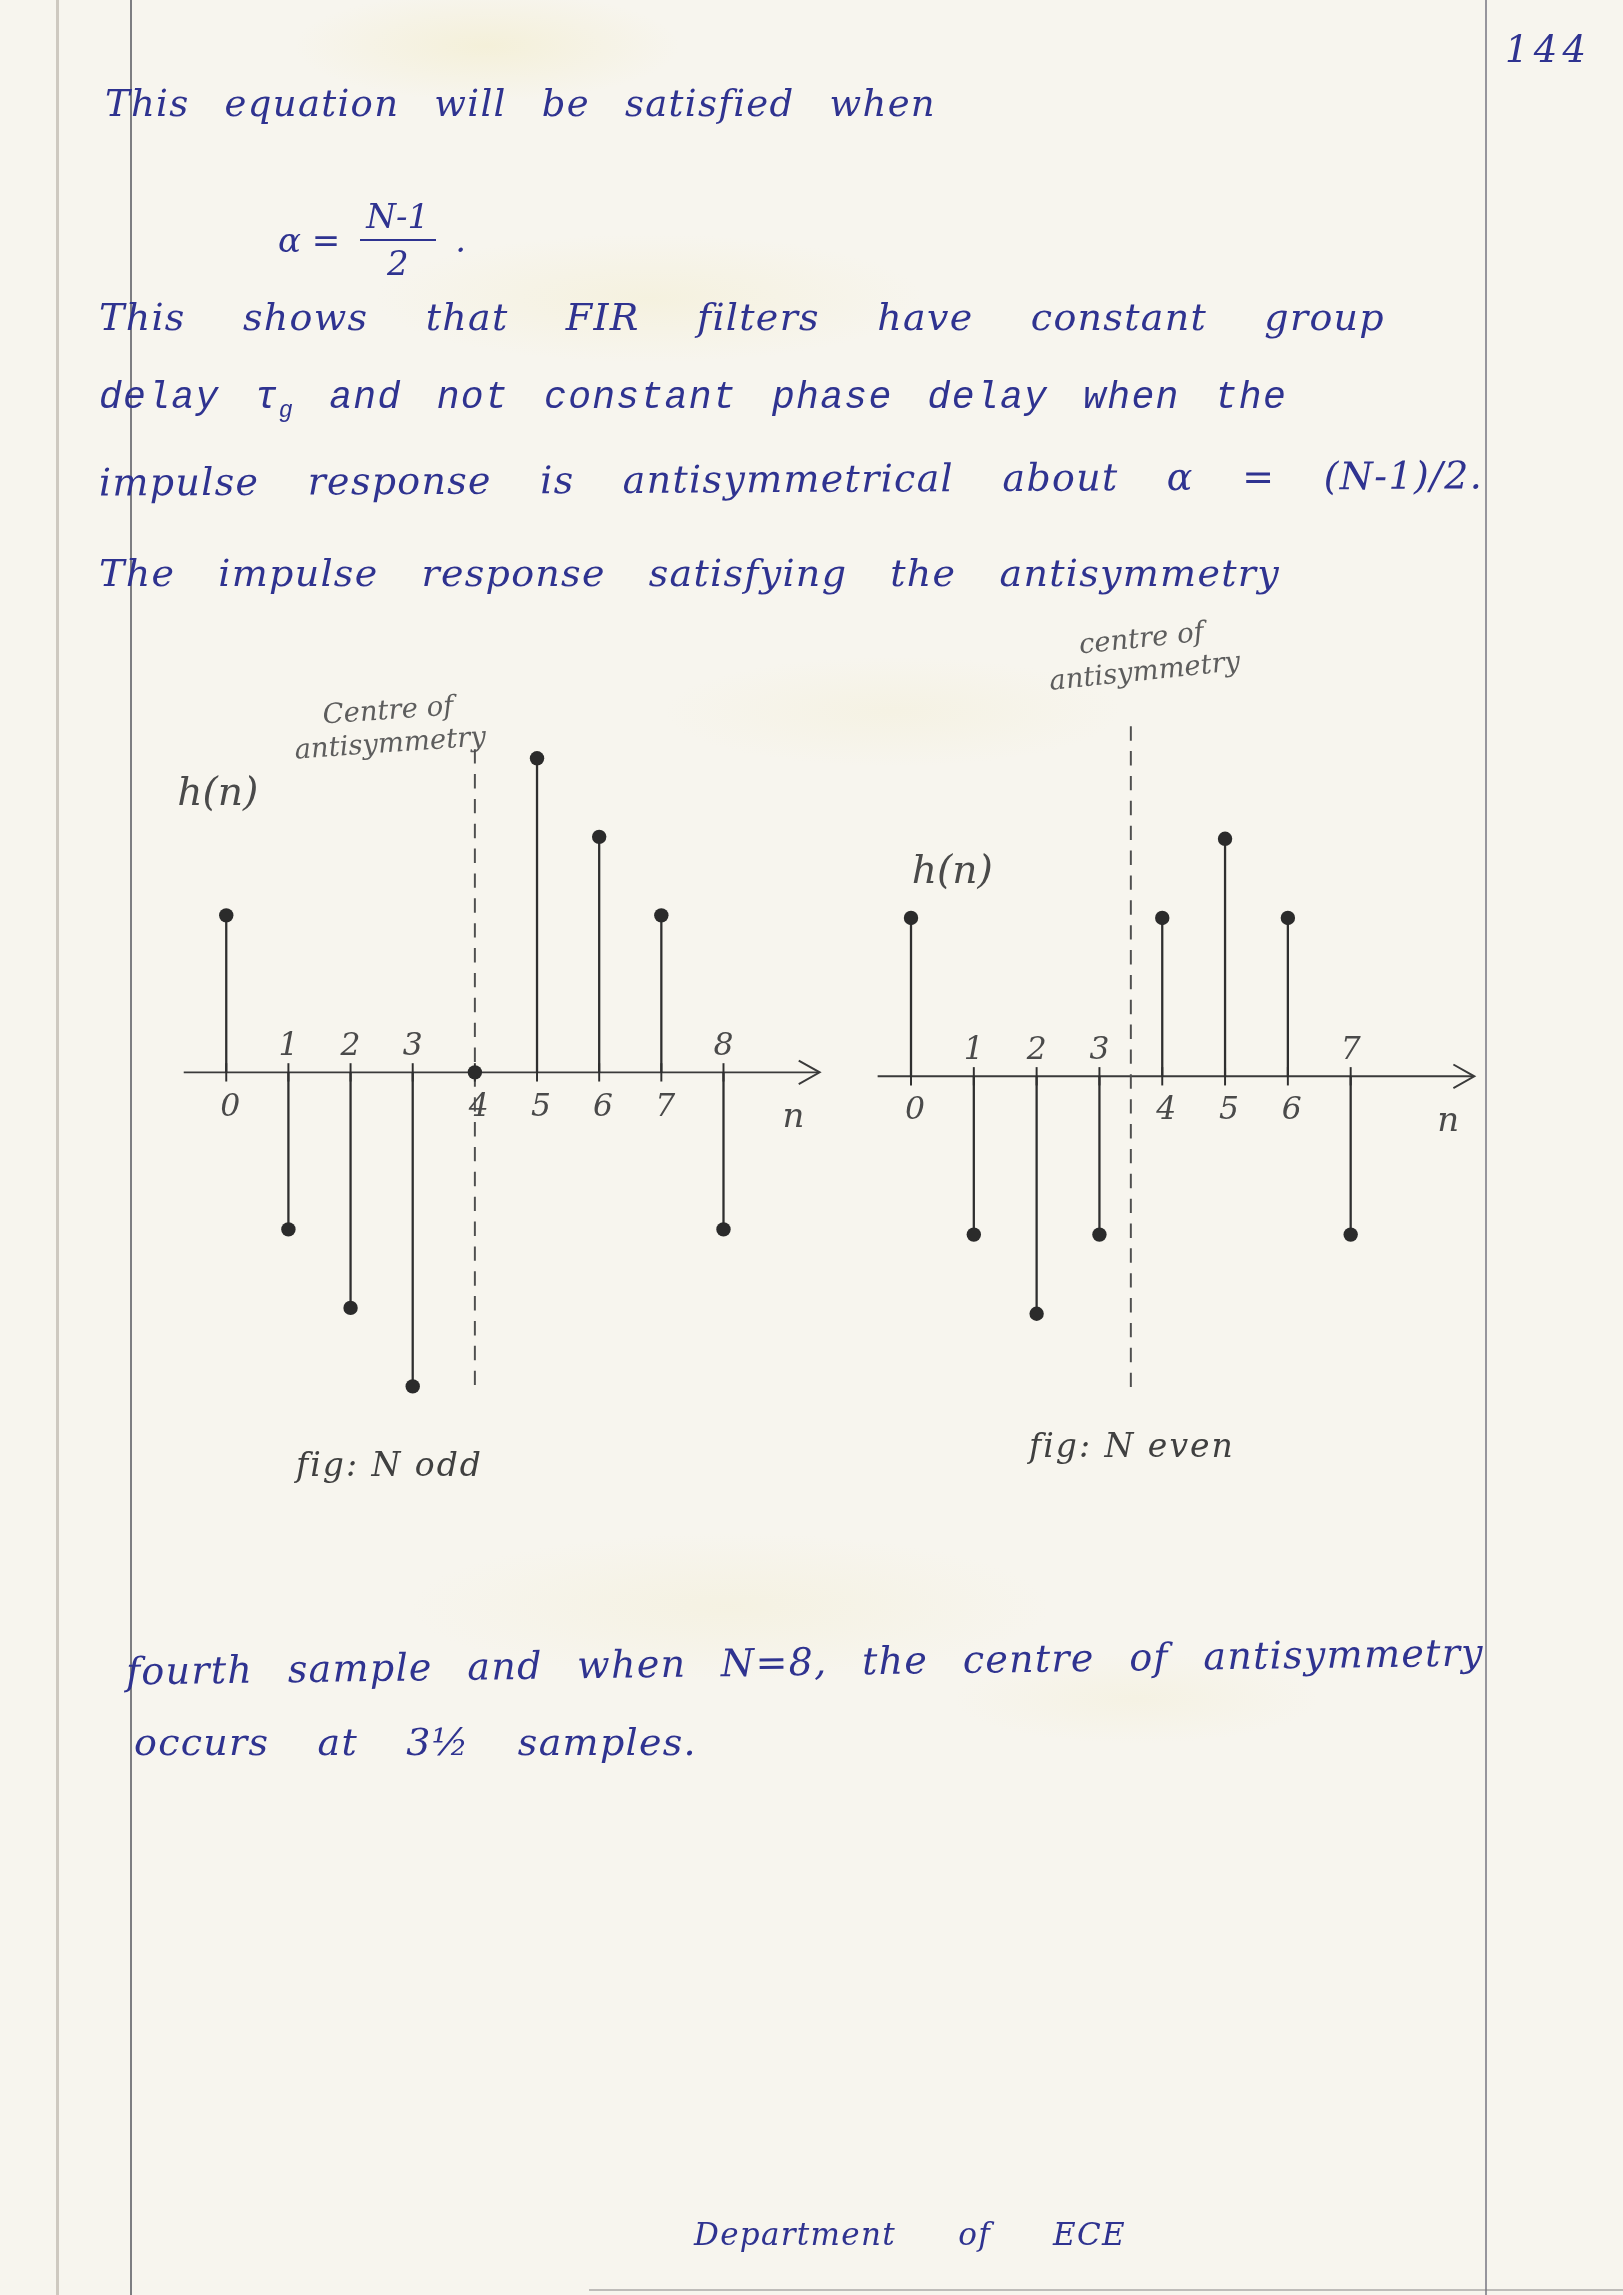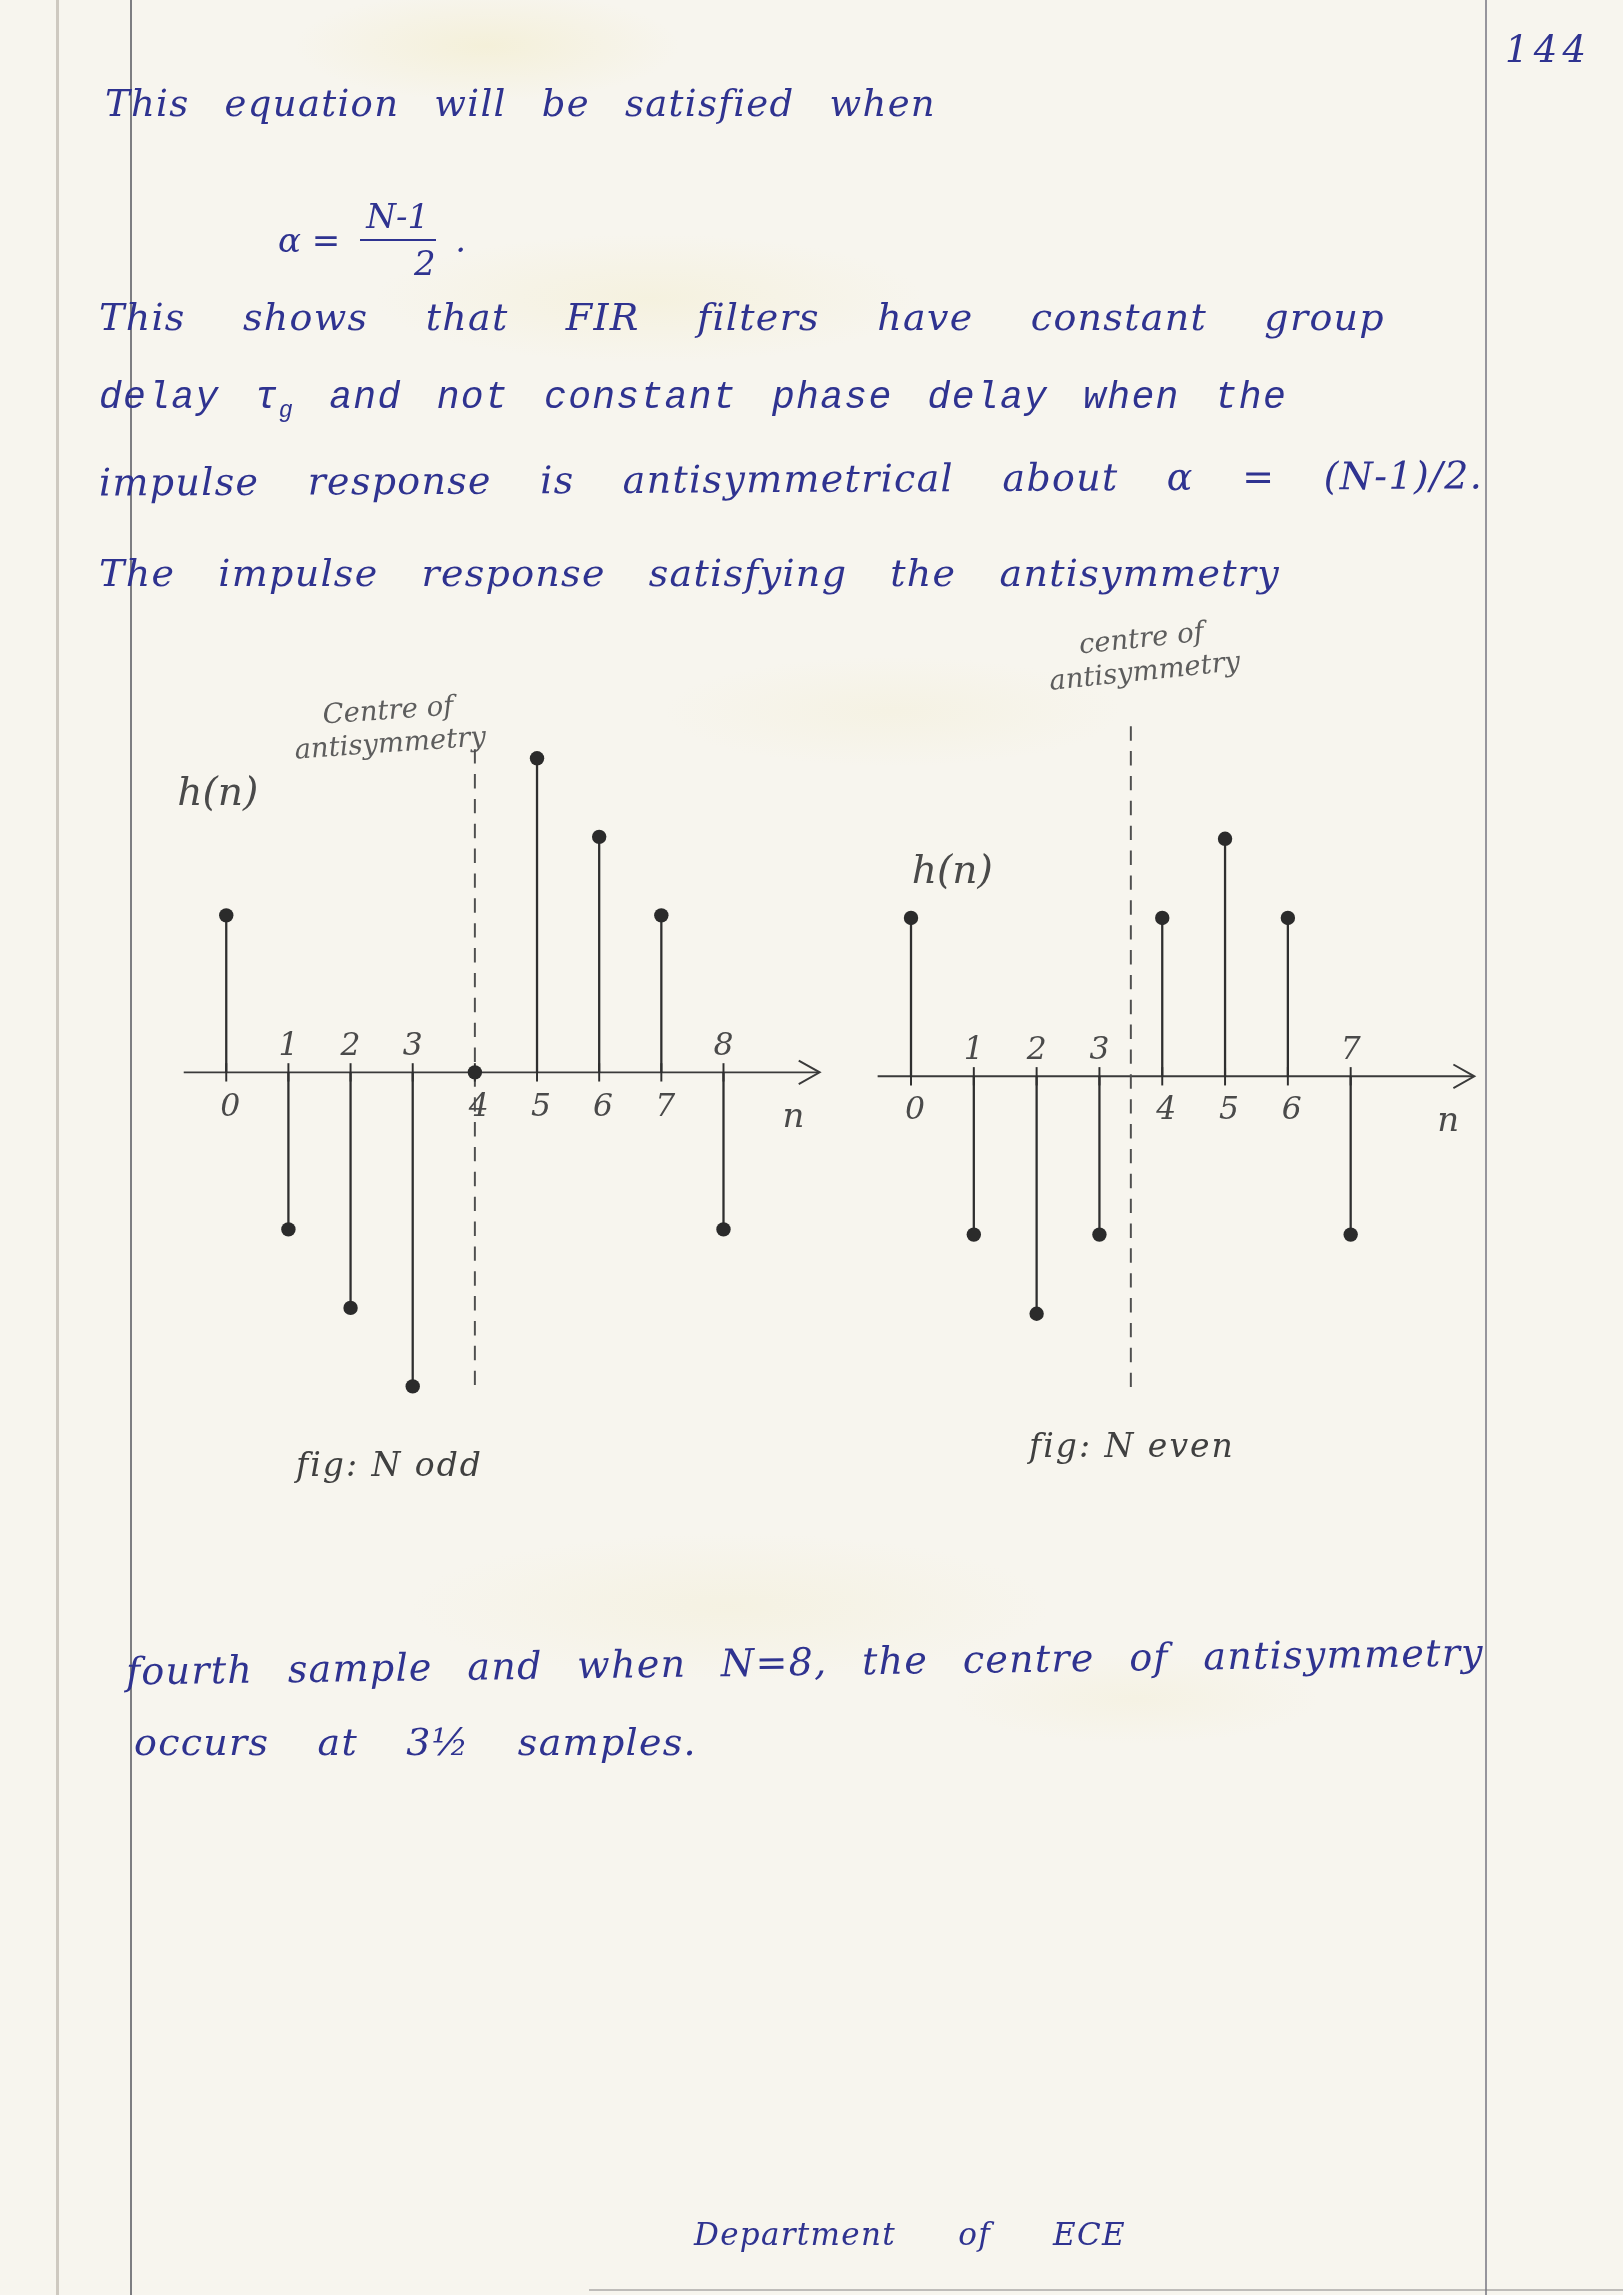--- a/index.html
+++ b/index.html
@@ -17,21 +17,21 @@
   }
   .edge-shadow{position:absolute;left:56px;top:0;width:3.3px;height:100%;background:rgba(100,85,75,.28);}
   .margin-left{position:absolute;left:130px;top:0;width:2px;height:100%;background:#54545c;opacity:.75;}
   .margin-right{position:absolute;left:1485px;top:0;width:2px;height:100%;background:#8b8b92;opacity:.9;}
   .bottom-edge{position:absolute;left:589px;top:2289px;width:1034px;height:2px;background:rgba(120,120,120,.45);}
   .hand{position:absolute;color:var(--ink);letter-spacing:1.3px;text-align:justify;text-align-last:justify;}
   .pnum{position:absolute;left:1505px;top:28px;font-size:37px;color:var(--ink);letter-spacing:5.2px;}
   .l1 {left:105px; top:38px;  width:831px;font-size:37px;margin-top:44px;}
   .eq1{left:252px; top:115px; width:425px; font-size:35px;}
   .eq2{position:absolute;left:278px;top:196px;display:flex;align-items:center;gap:19.6px;color:var(--ink);font-size:34px;}
-  .frac{display:inline-block;text-align:right;}
+  .frac{display:inline-block;text-align:center;}
   .frac .num{display:block;padding:0 6.5px 2.6px 6.5px;border-bottom:2.6px solid var(--ink);}
   .frac .den{display:block;padding-top:2.6px;}
   .p2l1{left:99px;top:295px; width:1286px;font-size:38px;}
   .p2l2{left:99px;top:376px; width:1188px;font-size:38px;font-family:Liberation Mono, monospace;}
   .p2l3{left:99px;top:457px; width:1384px;font-size:38px;transform:rotate(-.3deg);}
   .p3l1{left:99px;top:551px; width:1181px;font-size:38px;}
   .p3l2{left:99px;top:634px; width:599px; font-size:38px;}
   .b1{left:164px;top:1561px;width:1217px;font-size:38px;}
   .b2{left:126px;top:1640px;width:1358px;font-size:38px;transform:rotate(-.8deg);}
   .b3{left:134px;top:1720px;width:563px; font-size:38px;}

